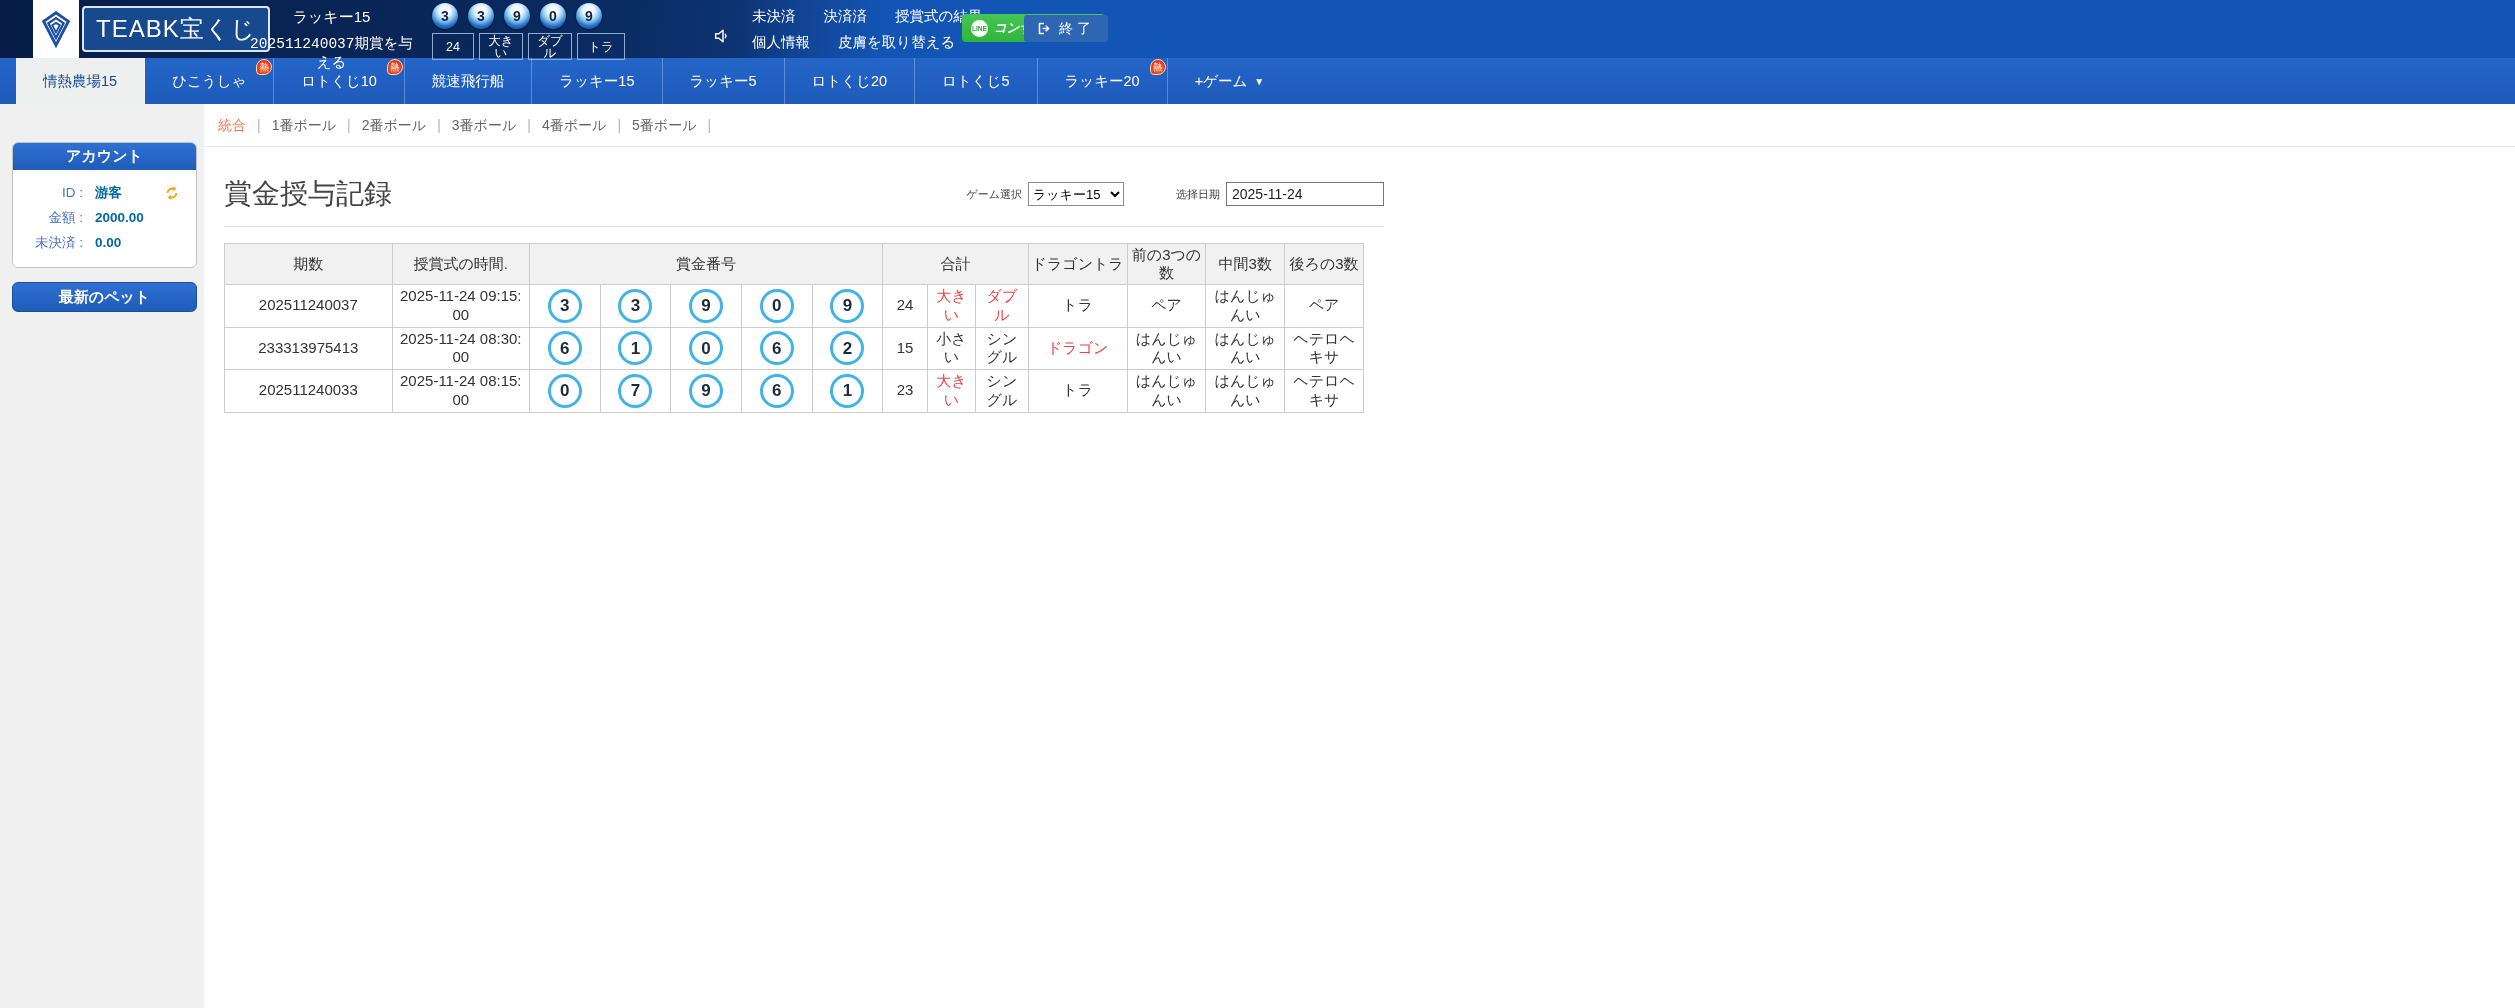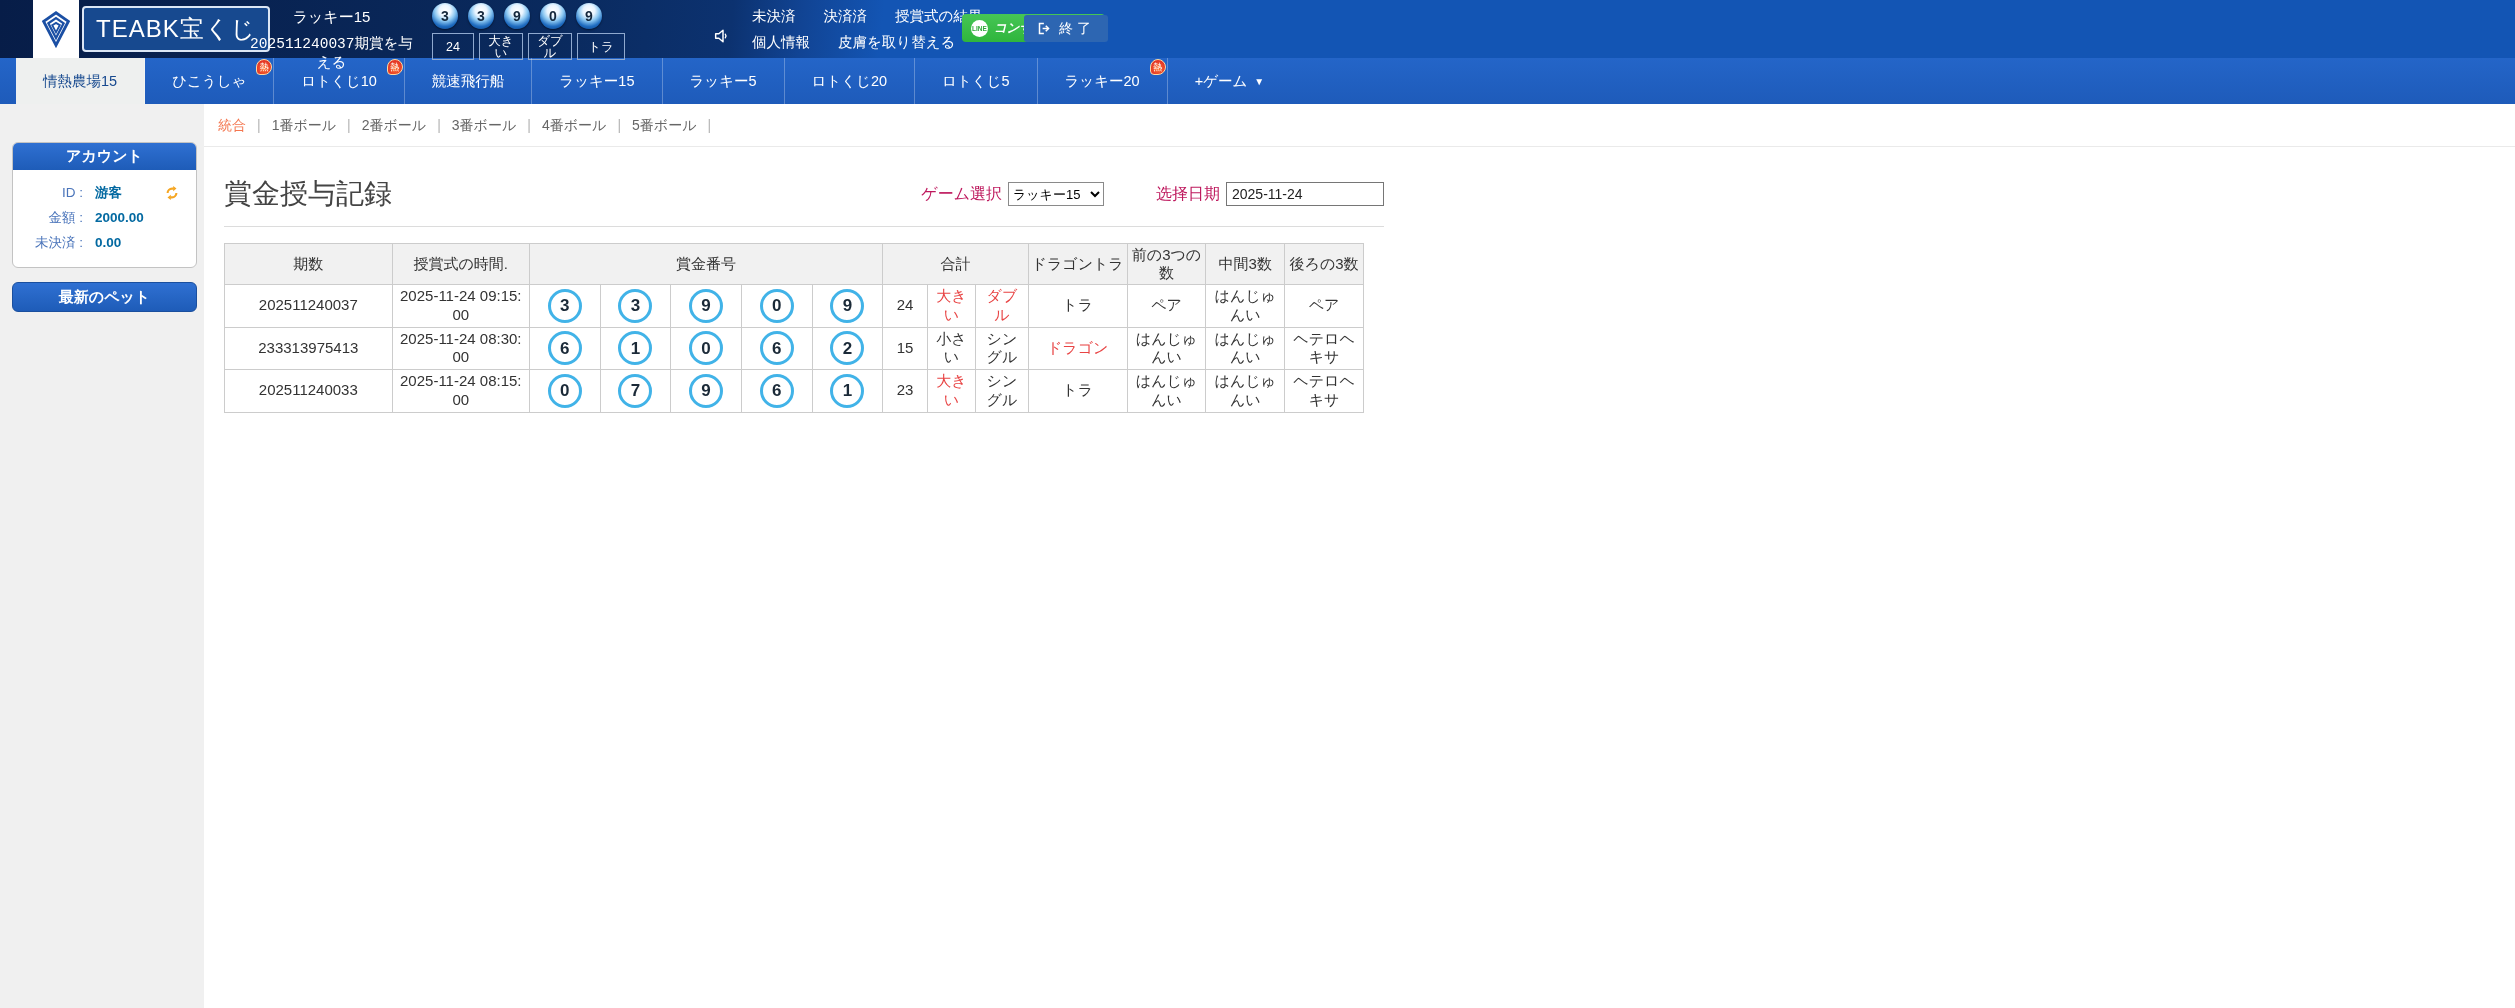--- a/index.html
+++ b/index.html
@@ -100,21 +100,21 @@
     padding:13px 0 11px 14px; font-size:14px; border-bottom:1px solid #eaeaea;
   }
   .subnav .sn{ color:#666; cursor:pointer; }
   .subnav .sn.active{ color:var(--orange,#f4764f); }
   .subnav .sep{ color:#b5b5b5; margin:0 11px; }
 
   .content-inner{ width:1160px; margin-left:20px; }
   .title-row{ margin-top:28px; display:flex; align-items:center; }
   .page-title{ font-size:28px; font-weight:normal; color:#444;text-align:right; }
   .controls{ margin-left:auto; display:flex; align-items:center; }
-  .controls label{ font-size:16px; color:#be185d; }
+  .controls label{ font-size:11px; color:#404040; }
   .controls select{
     margin-left:6px; height:24px; width:96px; font-size:13px; border:1px solid #8a8a8a;
     background:#fff; font-family:"Liberation Sans",sans-serif;
   }
   .controls .date-label{ margin-left:52px; }
   .controls input{
     margin-left:6px; height:24px; width:158px; font-size:14px; border:1px solid #767676;
     padding:0 5px; font-family:"Liberation Sans",sans-serif; color:#222;
   }
   .rule{ margin-top:13px; border-top:1px solid #dcdcdc; }

